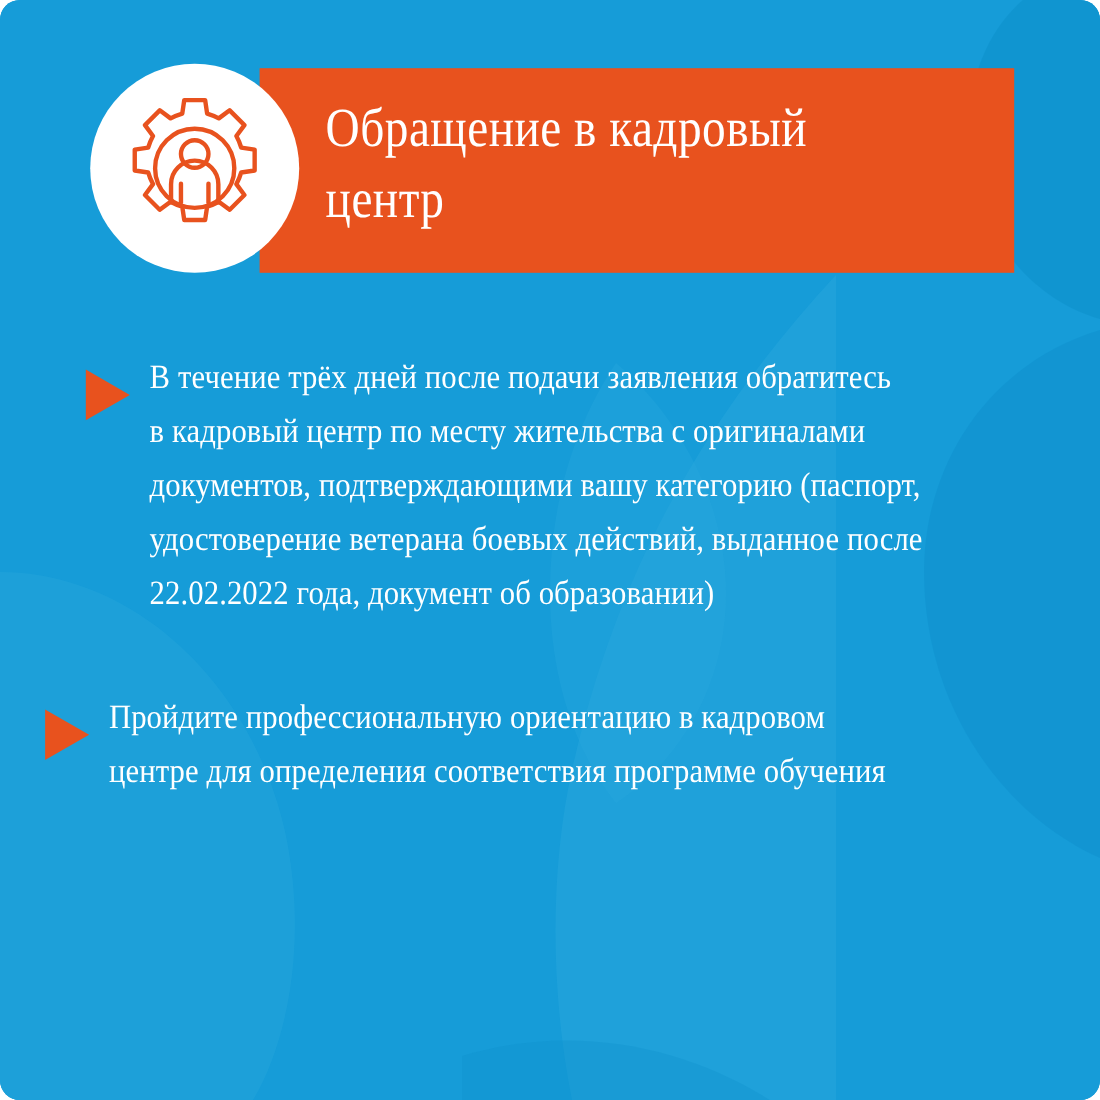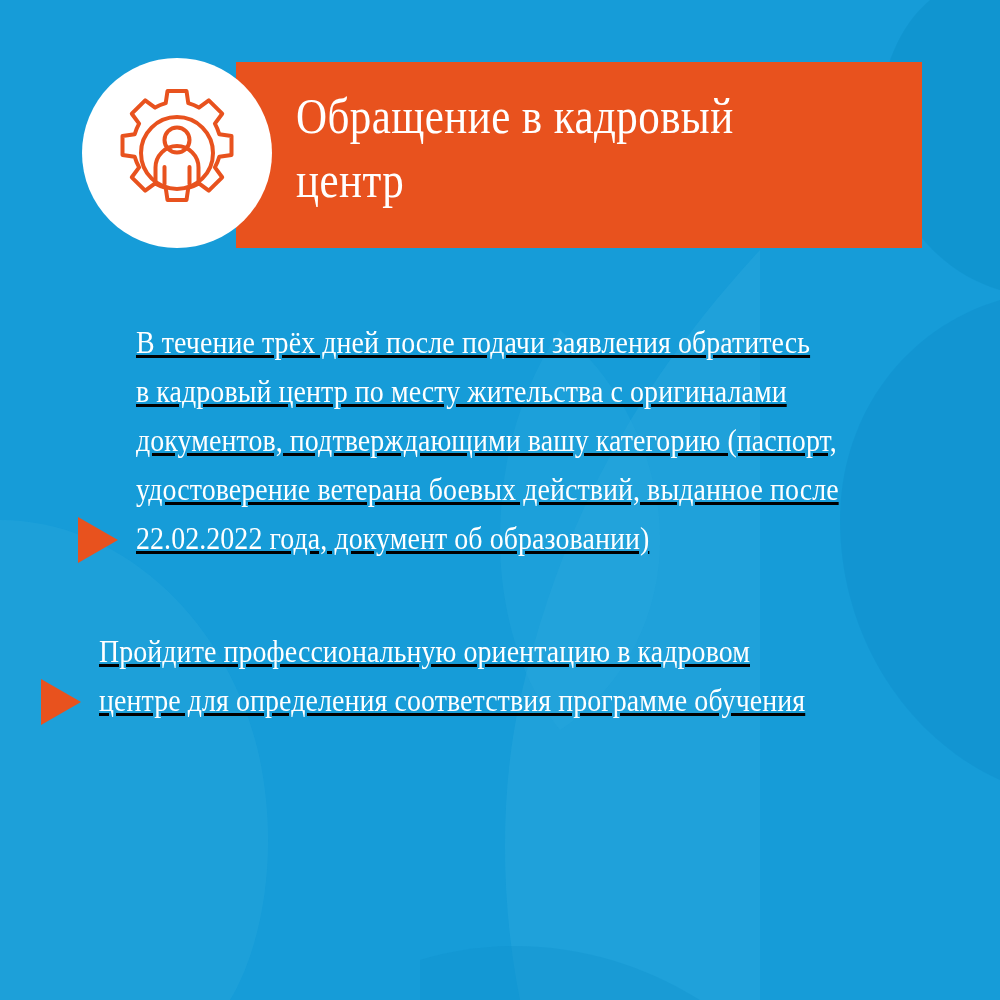--- a/index.html
+++ b/index.html
@@ -12,20 +12,21 @@
     overflow: hidden;
     font-family: "Liberation Serif", "DejaVu Serif", serif;
   }
 
   #poster {
     position: relative;
     width: 1000px;
     height: 1000px;
     background: #169CD8;
     overflow: hidden;
+    border-radius: 18px;
   }
 
   
   .bg-layer {
     position: absolute;
     inset: 0;
     overflow: hidden;
     pointer-events: none;
   }
   .bg-layer svg { display: block; width: 1000px; height: 1000px; }
@@ -81,24 +82,23 @@
   
   .bullets {
     position: absolute;
     left: 0;
     top: 318px;
     width: 1000px;
   }
   .bullet {
     position: relative;
     display: flex;
-    align-items: flex-end;
+    align-items: flex-start;
     padding-left: 78px;
     margin-bottom: 64px;
-    text-decoration: underline;
   }
   .bullet-marker {
     flex: 0 0 auto;
     width: 0;
     height: 0;
     margin-top: 18px;
     margin-right: 0;
     border-top: 23px solid transparent;
     border-bottom: 23px solid transparent;
     border-left: 40px solid #E8521E;

